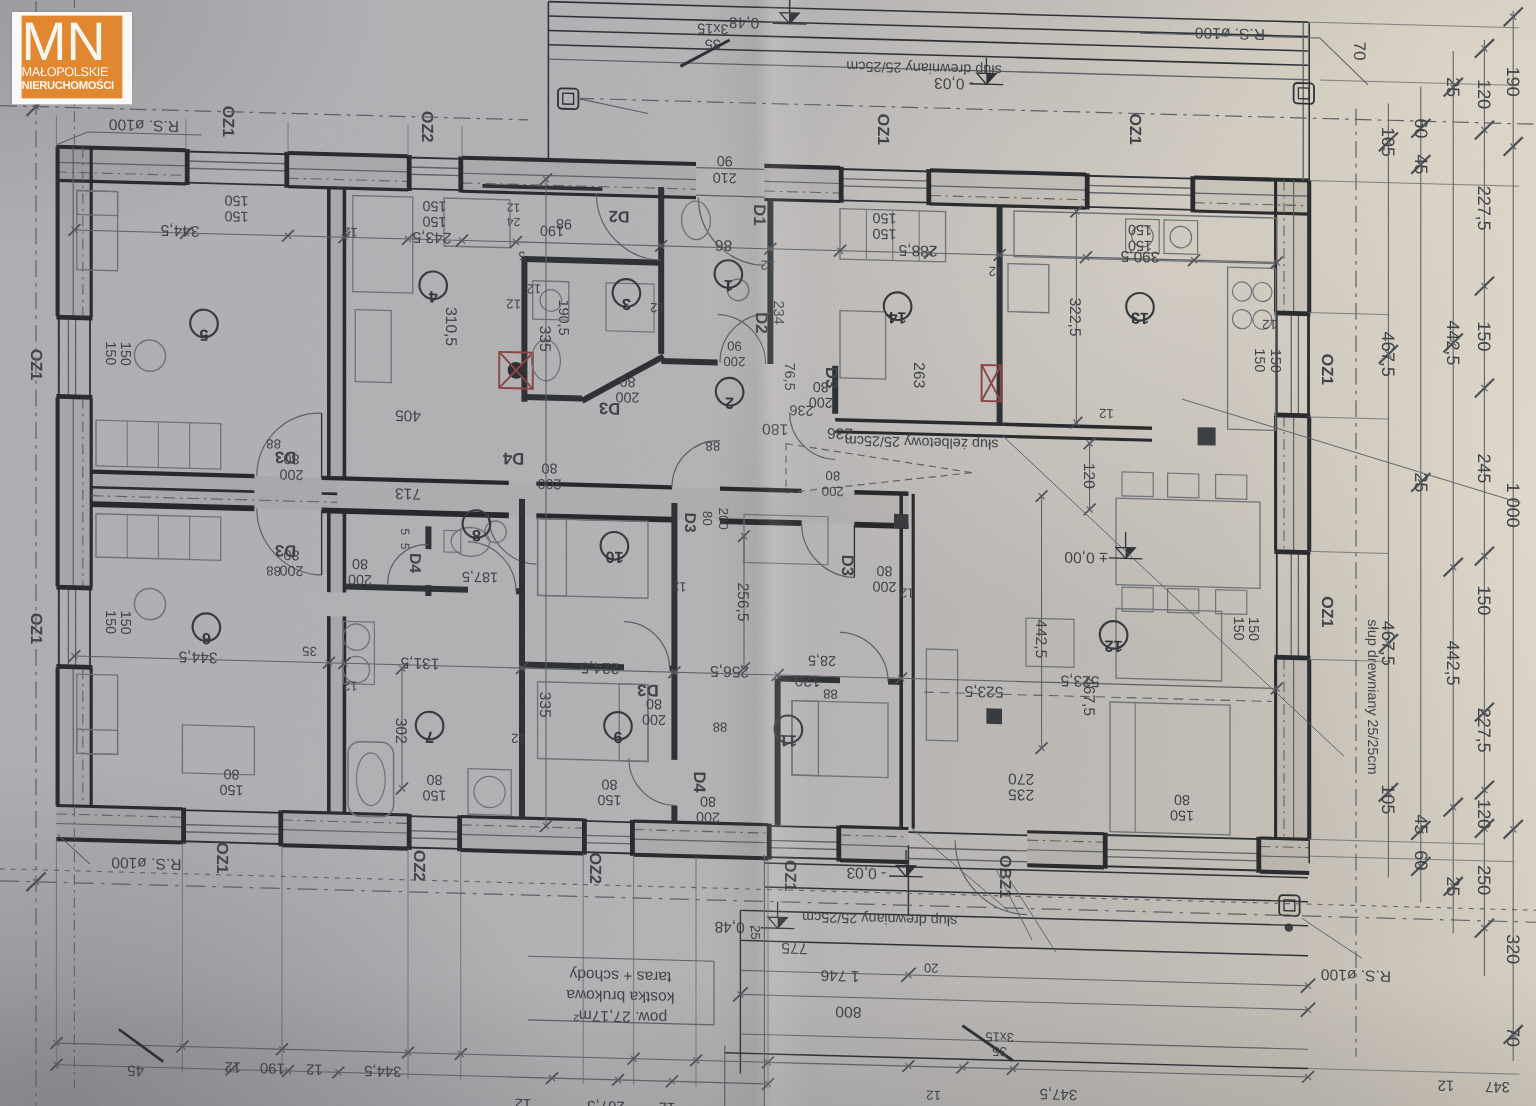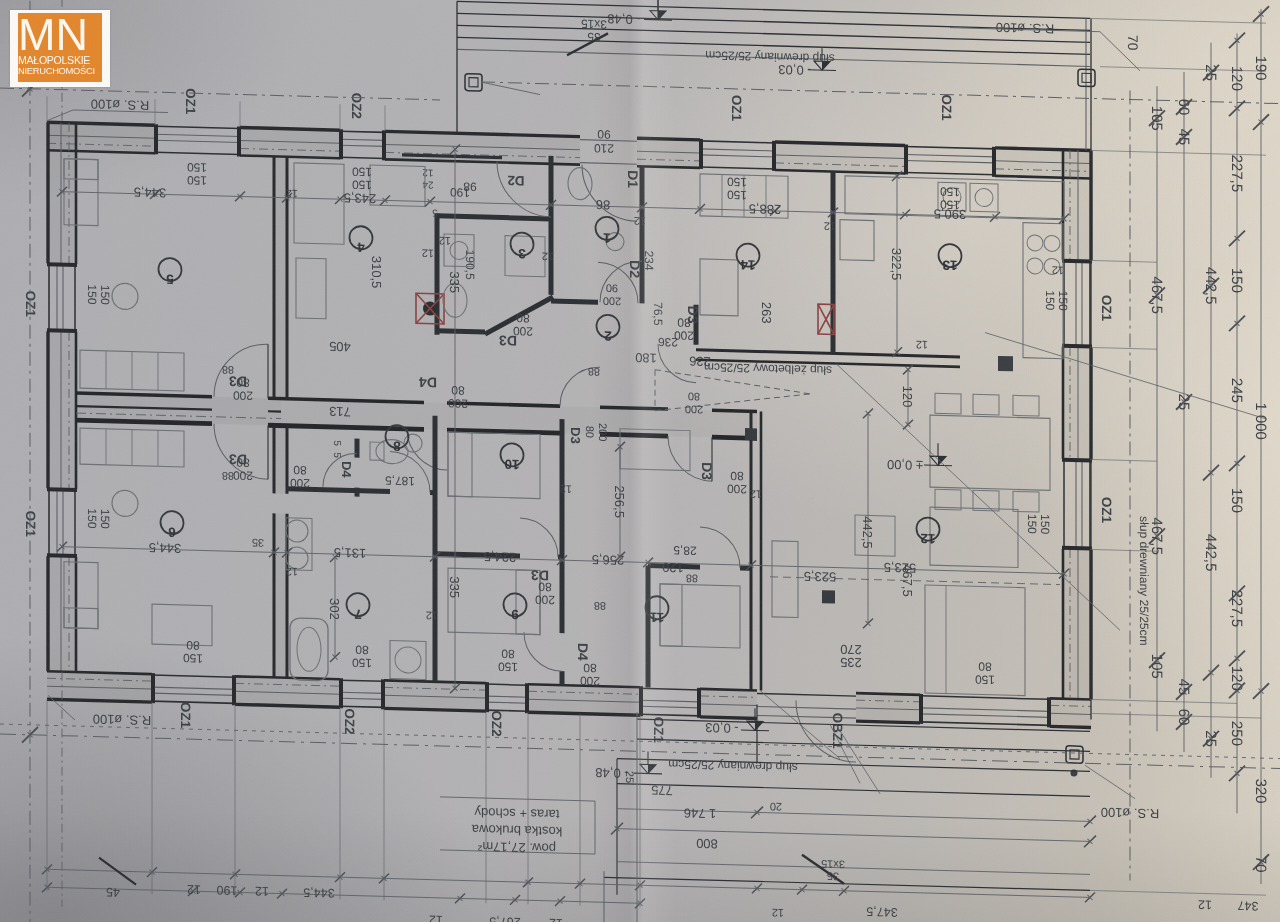--- a/index.html
+++ b/index.html
@@ -14,21 +14,21 @@
 .crease{position:absolute;left:592px;top:0;width:84px;height:922px;
 background:linear-gradient(90deg,rgba(70,70,76,0) 0%,rgba(70,70,76,0.09) 45%,rgba(255,253,244,0.10) 62%,rgba(255,253,244,0) 100%);z-index:3}
 svg.plan{position:absolute;left:0;top:0;z-index:2;filter:blur(0.35px)}
 svg.grain{position:absolute;left:0;top:0;z-index:5;opacity:0.05;pointer-events:none}
 .logo{position:absolute;left:10px;top:10px;width:100px;height:77px;background:#fbfaf8;z-index:4;
 box-shadow:0 0 2px rgba(0,0,0,0.15)}
 .logo .in{position:absolute;left:8px;top:3px;right:8px;bottom:5px;background:#e2862c;color:#fdf8f0;
 font-family:"Liberation Sans",sans-serif;text-align:left}
 .logo .mn{font-size:45px;font-weight:normal;letter-spacing:0px;line-height:40px;margin-top:2px}
 .logo .l1{font-size:10.6px;font-weight:normal;letter-spacing:-0.3px;line-height:11px;margin-top:0}
-.logo .l2{font-size:9.4px;font-weight:normal;letter-spacing:-0.3px;line-height:10px}
+.logo .l2{font-size:9.4px;font-weight:bold;letter-spacing:-0.3px;line-height:10px}
 </style></head>
 <body>
 <div class="page">
 <svg class="plan" width="1280" height="922" viewBox="0 0 1280 922" font-family="&quot;Liberation Sans&quot;,sans-serif" fill="none">
 <g transform="matrix(1,0.027,0,1,0,0)">
 <rect x="47" y="121" width="108" height="28" fill="rgba(50,52,58,0.06)"></rect>
 <line x1="47" y1="121" x2="155" y2="121" stroke="#26282c" stroke-width="3.4" stroke-linecap="butt"></line>
 <line x1="47" y1="134" x2="155" y2="134" stroke="#5b5f64" stroke-width="1.0" stroke-linecap="butt"></line>
 <line x1="47" y1="142" x2="155" y2="142" stroke="#5b5f64" stroke-width="0.9" stroke-dasharray="9 4 2 4" stroke-linecap="butt"></line>
 <line x1="47" y1="149" x2="155" y2="149" stroke="#26282c" stroke-width="2.6" stroke-linecap="butt"></line>

